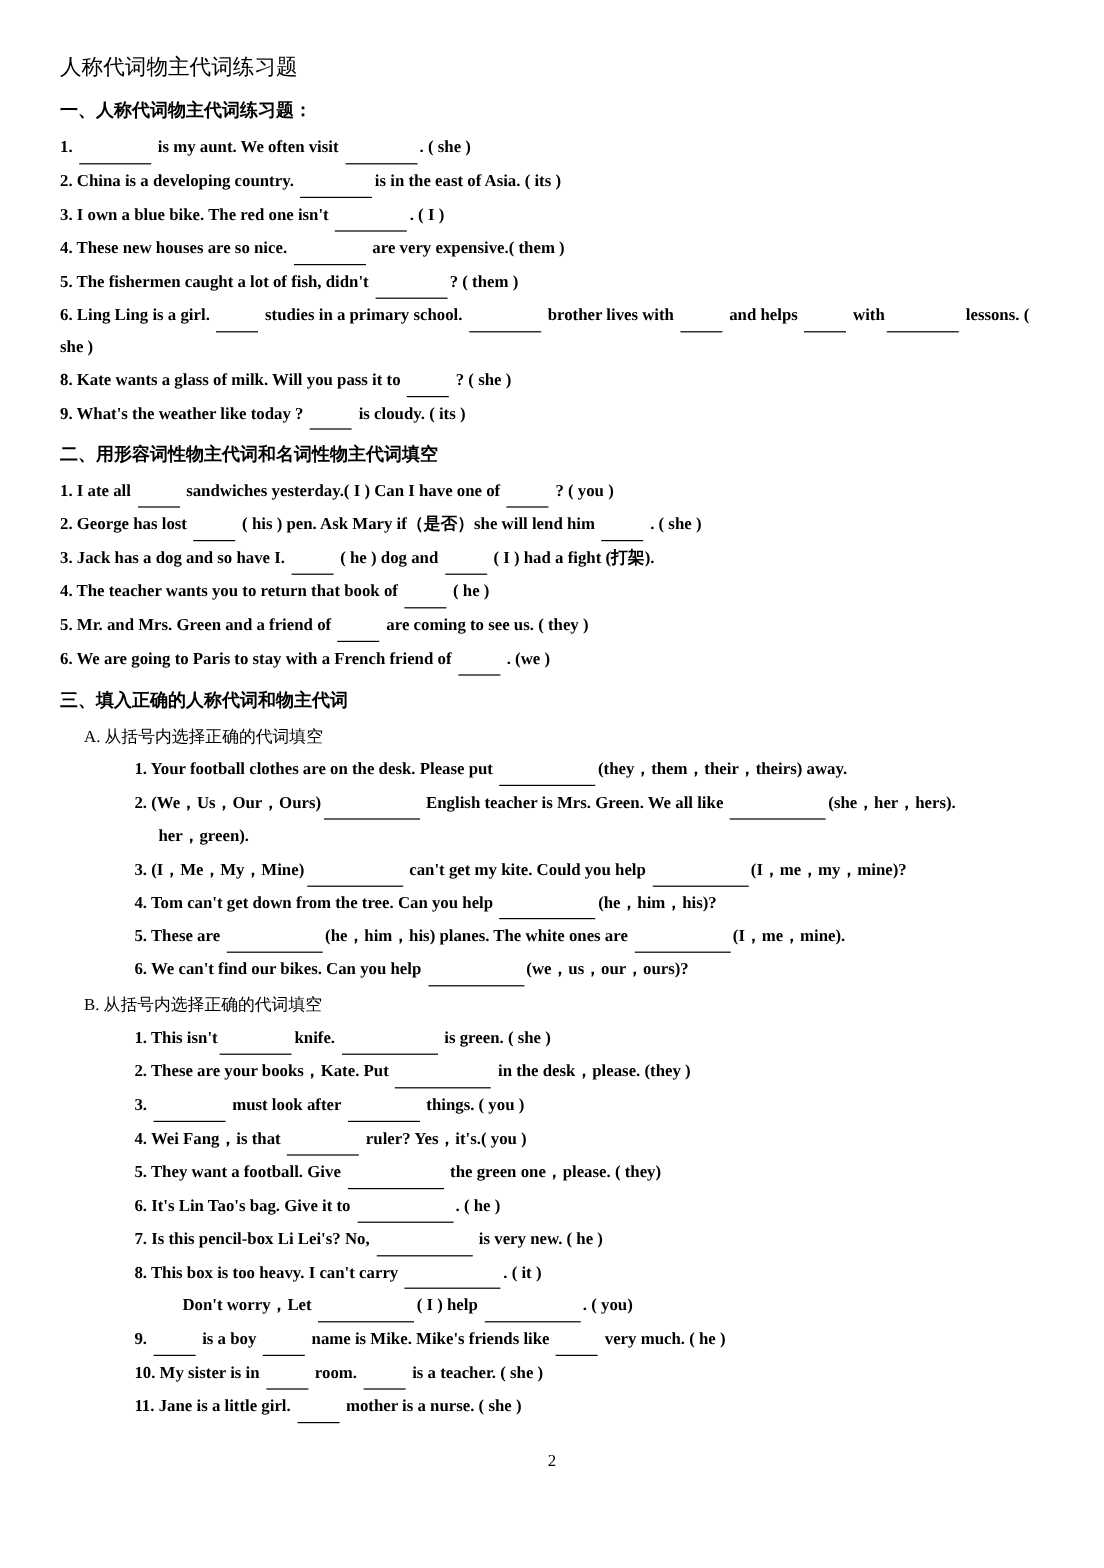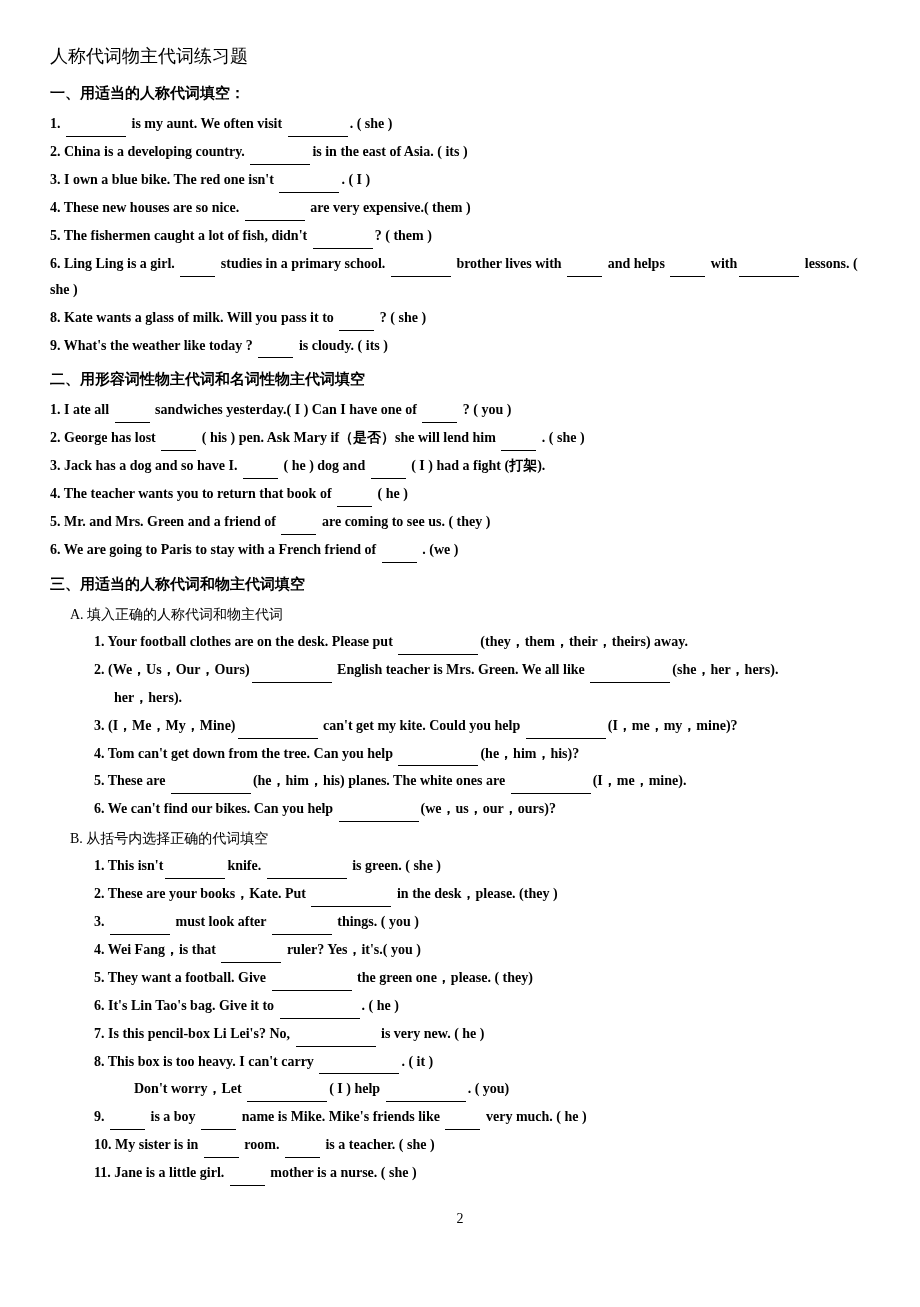--- a/index.html
+++ b/index.html
@@ -47,38 +47,38 @@
     .blank-sm {
       min-width: 35px;
     }
     .blank-lg {
       min-width: 80px;
     }
     .indent1 {
       margin-left: 20px;
     }
     .indent2 {
-      margin-left: 44px;
+      margin-left: 62px;
     }
     .page-footer {
       text-align: center;
       margin-top: 20px;
       font-size: 14px;
     }
     .q-row {
       display: block;
       margin-bottom: 2px;
     }
   </style>
 </head>
 <body>
 
 <div class="title">人称代词物主代词练习题</div>
 
-<div class="section-title">一、用适当的人称代词填空：</div>
+<div class="section-title">一、人称代词物主代词练习题：</div>
 
 <div>
   <div class="question q-row">1. <span class="blank"></span> is my aunt. We often visit <span class="blank"></span>. ( she )</div>
   <div class="question q-row">2.  China is a developing country. <span class="blank"></span>is in the east of Asia. ( its )</div>
   <div class="question q-row">3. I own a blue bike. The red one isn't <span class="blank"></span>. ( I )</div>
   <div class="question q-row">4. These new houses are so nice. <span class="blank"></span> are very expensive.( them )</div>
   <div class="question q-row">5. The fishermen caught a lot of fish, didn't <span class="blank"></span>? ( them )</div>
   <div class="question q-row">6. Ling Ling is a girl. <span class="blank blank-sm"></span> studies in a primary school. <span class="blank"></span> brother lives with <span class="blank blank-sm"></span> and helps <span class="blank blank-sm"></span> with<span class="blank"></span> lessons. ( she )</div>
   <div class="question q-row">8. Kate wants a glass of milk. Will you pass it to <span class="blank blank-sm"></span> ? ( she )</div>
   <div class="question q-row">9. What's the weather like today ? <span class="blank blank-sm"></span> is cloudy. ( its )</div>
@@ -88,28 +88,28 @@
 
 <div>
   <div class="question q-row">1. I ate all <span class="blank blank-sm"></span> sandwiches yesterday.( I ) Can I have one of <span class="blank blank-sm"></span> ? ( you )</div>
   <div class="question q-row">2. George has lost <span class="blank blank-sm"></span> ( his ) pen. Ask Mary if（是否）she will lend him <span class="blank blank-sm"></span> . ( she )</div>
   <div class="question q-row">3. Jack has a dog and so have I. <span class="blank blank-sm"></span> ( he ) dog and <span class="blank blank-sm"></span> ( I ) had a fight (打架).</div>
   <div class="question q-row">4. The teacher wants you to return that book of <span class="blank blank-sm"></span> ( he )</div>
   <div class="question q-row">5. Mr. and Mrs. Green and a friend of <span class="blank blank-sm"></span> are coming to see us. ( they )</div>
   <div class="question q-row">6. We are going to Paris to stay with a French friend of <span class="blank blank-sm"></span> . (we )</div>
 </div>
 
-<div class="section-title">三、用适当的人称代词和物主代词填空</div>
+<div class="section-title">三、填入正确的人称代词和物主代词</div>
 
-<div class="sub-section-title indent1">A. 填入正确的人称代词和物主代词</div>
+<div class="sub-section-title indent1">A. 从括号内选择正确的代词填空</div>
 
 <div class="indent2">
   <div class="question q-row">1. Your football clothes are on the desk. Please put <span class="blank blank-lg"></span>(they，them，their，theirs) away.</div>
   <div class="question q-row">2. (We，Us，Our，Ours)<span class="blank blank-lg"></span> English teacher is Mrs. Green.   We all like <span class="blank blank-lg"></span>(she，her，hers).</div>
-  <div class="question indent1">her，hers).</div>
+  <div class="question indent1">her，green).</div>
   <div class="question q-row">3. (I，Me，My，Mine)<span class="blank blank-lg"></span> can't get my kite.  Could you help <span class="blank blank-lg"></span>(I，me，my，mine)?</div>
   <div class="question q-row">4. Tom can't get down from the tree.       Can you help <span class="blank blank-lg"></span>(he，him，his)?</div>
   <div class="question q-row">5. These are <span class="blank blank-lg"></span>(he，him，his) planes.       The white ones are <span class="blank blank-lg"></span>(I，me，mine).</div>
   <div class="question q-row">6. We can't find our bikes.         Can you help <span class="blank blank-lg"></span>(we，us，our，ours)?</div>
 </div>
 
 <div class="sub-section-title indent1">B. 从括号内选择正确的代词填空</div>
 
 <div class="indent2">
   <div class="question q-row">1. This isn't<span class="blank"></span>knife. <span class="blank blank-lg"></span> is green. ( she )</div>

